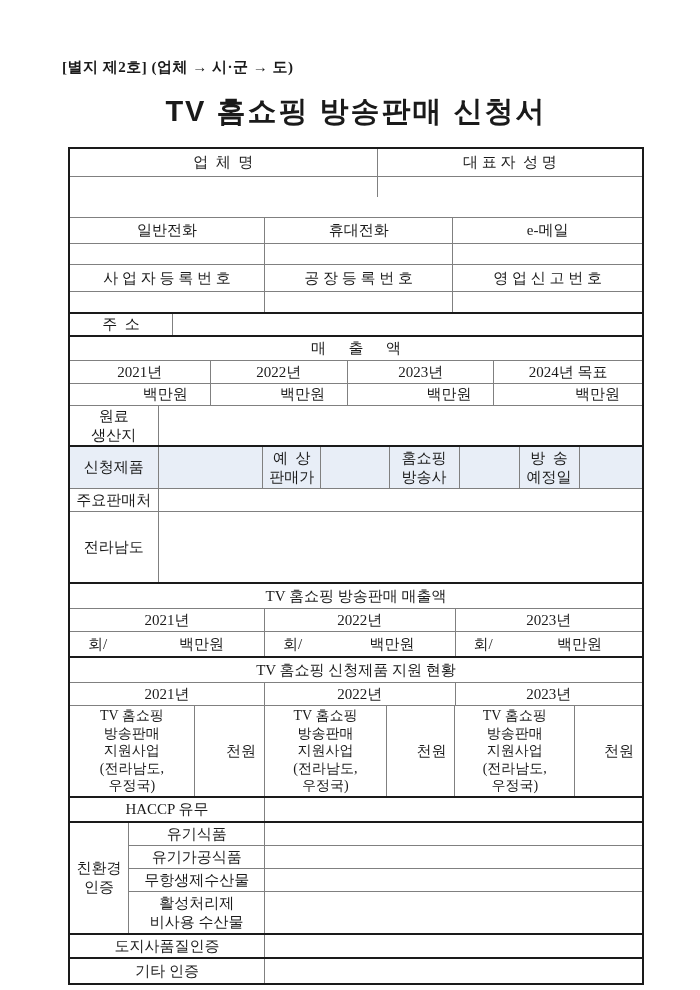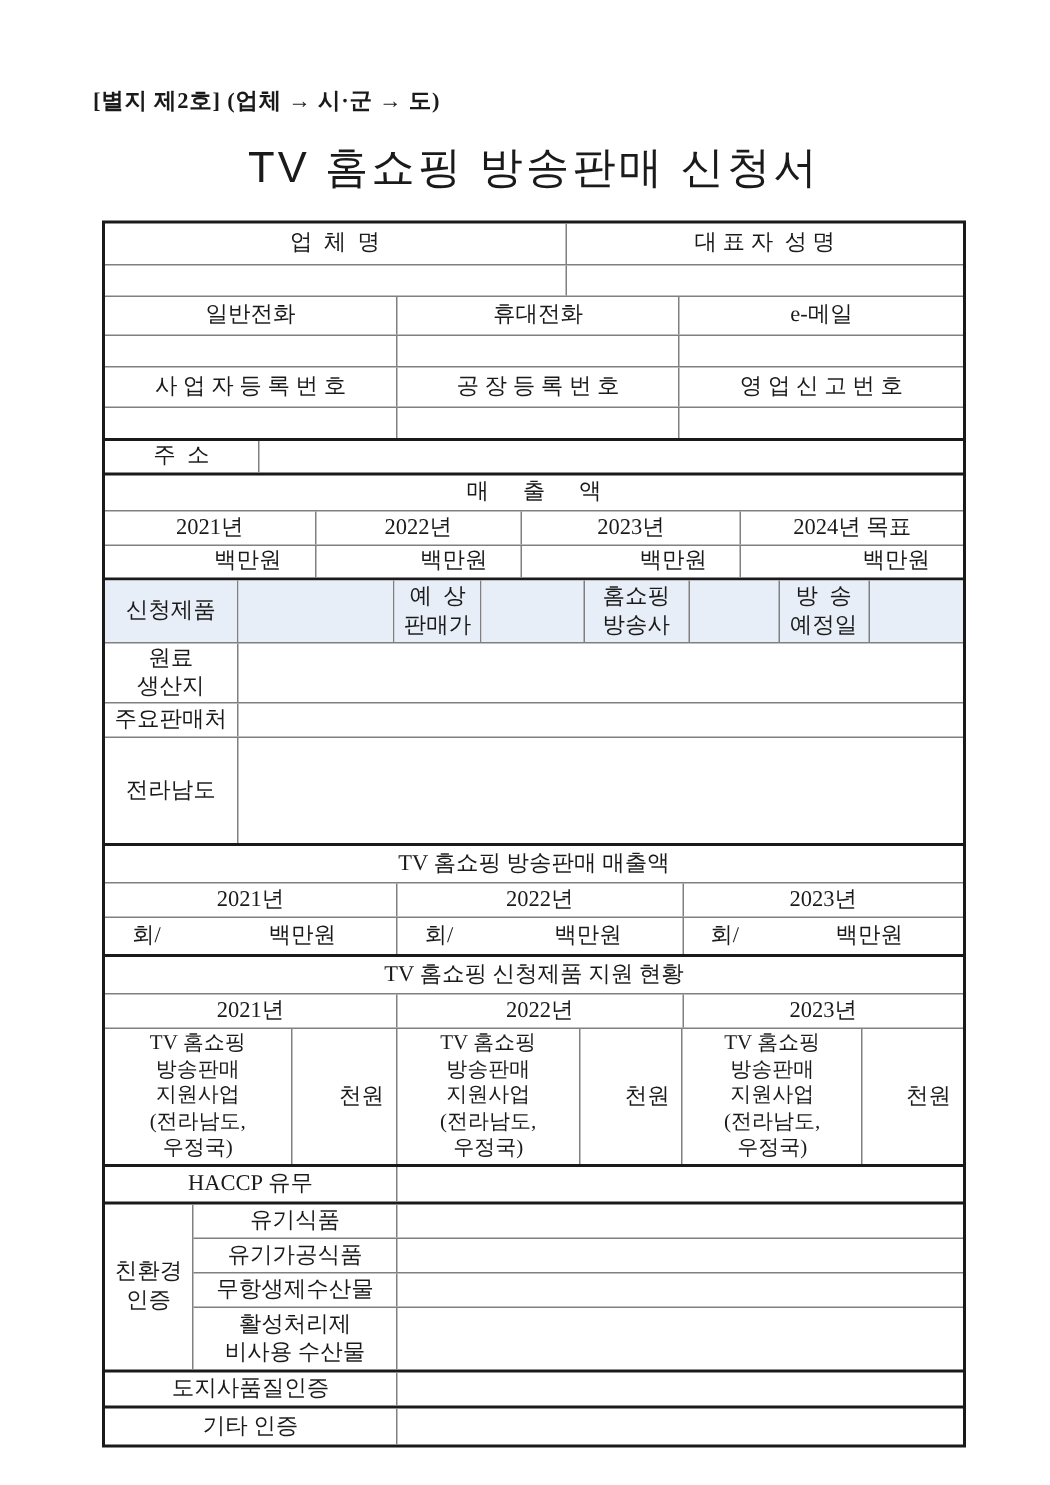--- a/index.html
+++ b/index.html
@@ -12,21 +12,21 @@
     overflow:hidden;
   }
   .note {
     position:absolute; left:62px; top:58px;
     font-size:15px; font-weight:600; letter-spacing:0.5px;
   }
   .title {
     position:absolute; left:68px; top:92px; width:576px; margin:0;
     text-align:center;
     font-family:"Liberation Sans","DejaVu Sans",sans-serif;
-    font-weight:normal; font-size:29px; letter-spacing:2px;
+    font-weight:bold; font-size:29px; letter-spacing:2px;
   }
   .tbl {
     position:absolute; left:68px; top:147px; width:576px;
     border:2px solid #1a1a1a;
     box-sizing:border-box;
     font-size:15px;
   }
   .row { display:flex; border-top:1px solid #808080; align-items:stretch; }
   .row:first-child { border-top:none; }
   .row.sec { border-top:2px solid #1a1a1a; }
@@ -56,21 +56,21 @@
 
   <div class="row" style="min-height:27px;">
     <div class="c" style="width:53.8%;">업  체  명</div>
     <div class="c" style="width:46.2%;">대 표 자  성 명</div>
   </div>
   <div class="row" style="min-height:20px;">
     <div class="c" style="width:53.8%;"></div>
     <div class="c" style="width:46.2%;"></div>
   </div>
 
-  <div class="row" style="min-height:25px;">
+  <div class="row" style="min-height:25px;margin-top:20px;">
     <div class="c" style="width:34.1%;">일반전화</div>
     <div class="c" style="width:32.9%;">휴대전화</div>
     <div class="c" style="width:33%;">e-메일</div>
   </div>
   <div class="row" style="min-height:20px;">
     <div class="c" style="width:34.1%;"></div>
     <div class="c" style="width:32.9%;"></div>
     <div class="c" style="width:33%;"></div>
   </div>
 
@@ -99,37 +99,37 @@
     <div class="c" style="width:25.6%;">2023년</div>
     <div class="c" style="width:25.8%;">2024년 목표</div>
   </div>
   <div class="row" style="min-height:21px;">
     <div class="c unit" style="width:24.6%;">백만원</div>
     <div class="c unit" style="width:24%;">백만원</div>
     <div class="c unit" style="width:25.6%;">백만원</div>
     <div class="c unit" style="width:25.8%;">백만원</div>
   </div>
 
+  <div class="row" style="min-height:39px;">
+    <div class="c" style="width:15.5%;">원료
+생산지</div>
+    <div class="c" style="width:84.5%;"></div>
+  </div>
   <div class="row sec hl" style="min-height:41px;">
     <div class="c" style="width:15.5%;">신청제품</div>
     <div class="c" style="width:18.3%;"></div>
     <div class="c" style="width:10.1%;">예  상
 판매가</div>
     <div class="c" style="width:12%;"></div>
     <div class="c" style="width:12.2%;">홈쇼핑
 방송사</div>
     <div class="c" style="width:10.5%;"></div>
     <div class="c" style="width:10.5%;">방  송
 예정일</div>
     <div class="c" style="width:10.9%;"></div>
-  </div>
-  <div class="row" style="min-height:39px;">
-    <div class="c" style="width:15.5%;">원료
-생산지</div>
-    <div class="c" style="width:84.5%;"></div>
   </div>
   <div class="row" style="min-height:22px;">
     <div class="c" style="width:15.5%;">주요판매처</div>
     <div class="c" style="width:84.5%;"></div>
   </div>
   <div class="row" style="min-height:70px;">
     <div class="c" style="width:15.5%;">전라남도</div>
     <div class="c" style="width:84.5%;"></div>
   </div>
 

